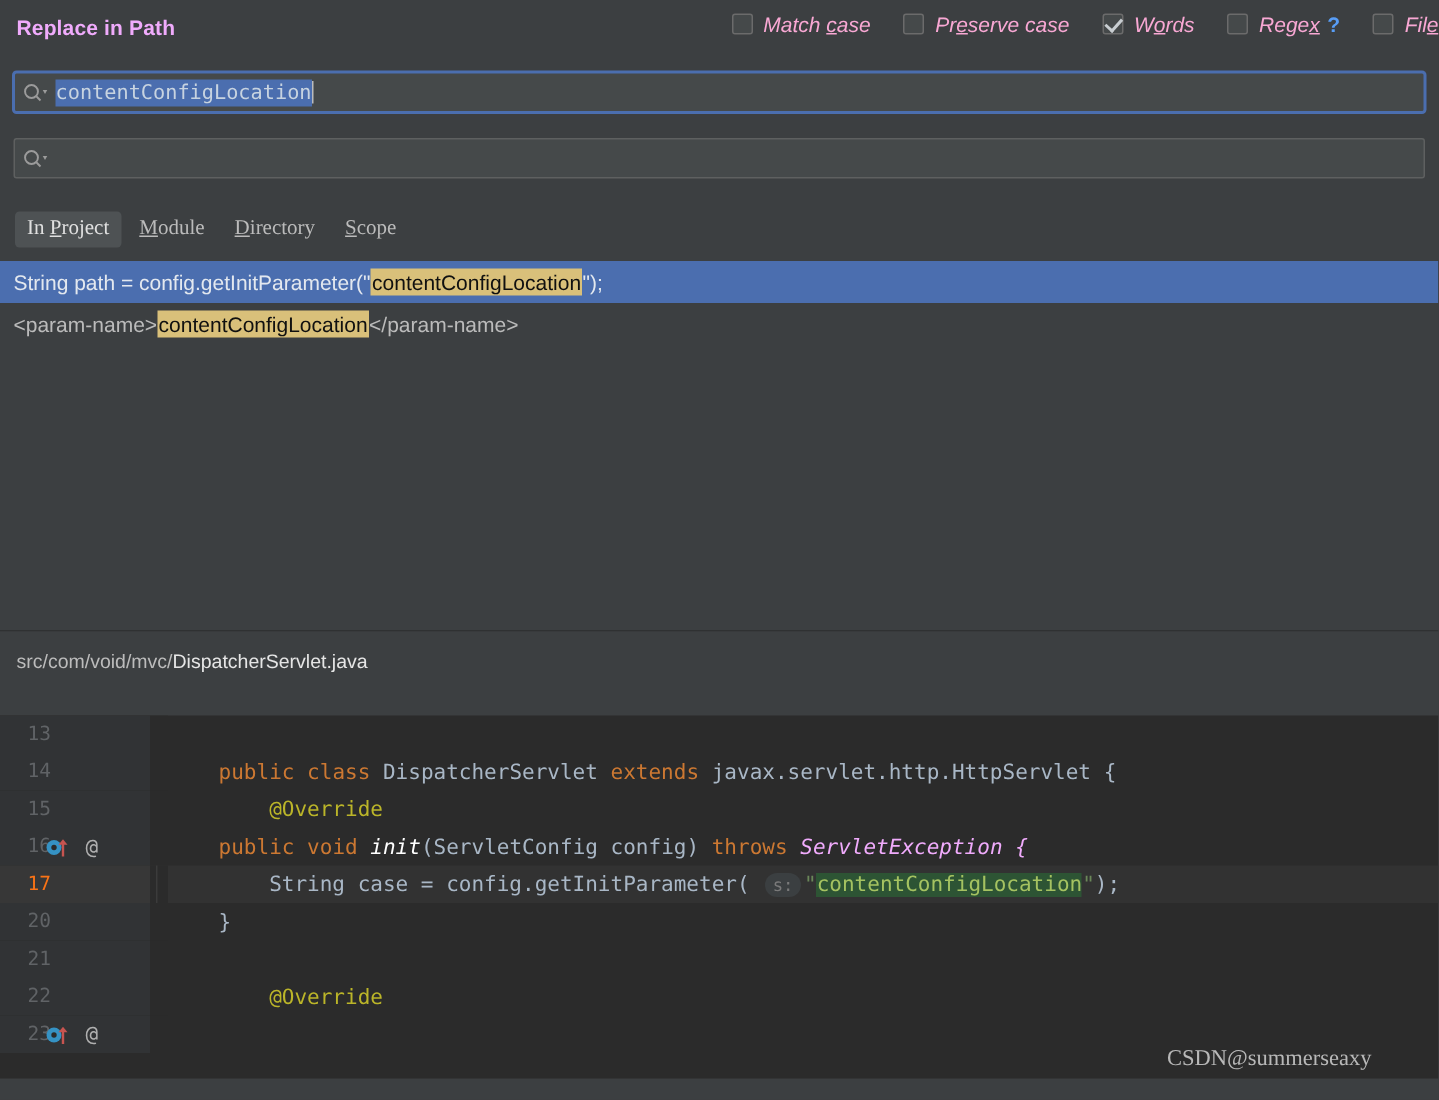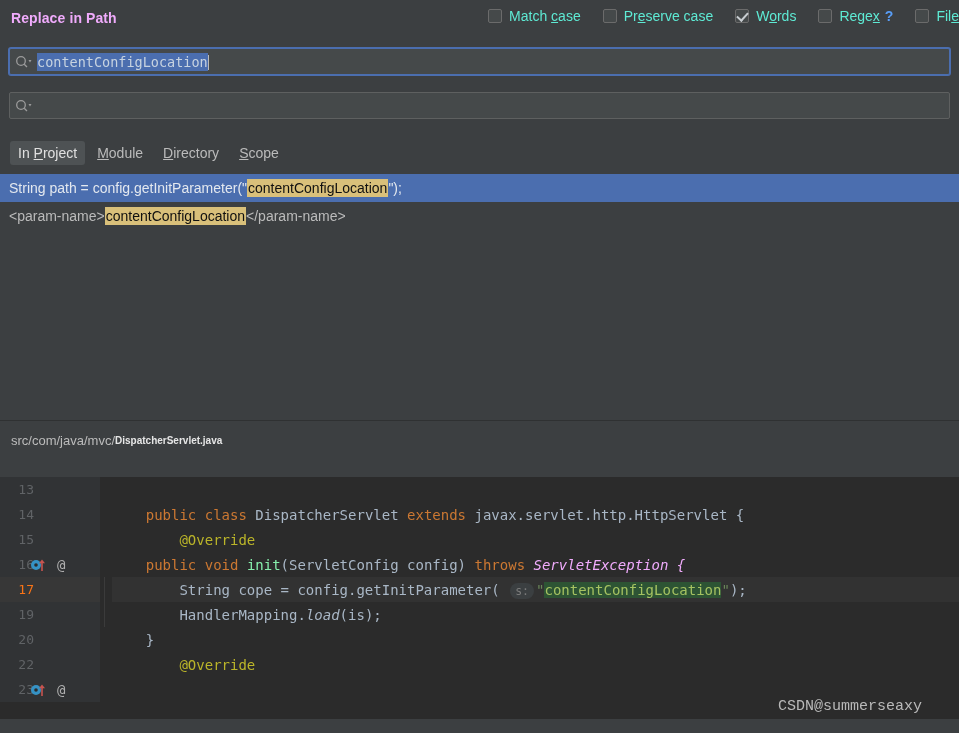--- a/index.html
+++ b/index.html
@@ -29,21 +29,21 @@
     background: #45494a; border-radius: 2px; margin-right: 7px;
     position: relative; flex: none;
   }
   .cbx.on::after {
     content: "";
     position: absolute; left: 3px; top: 0px;
     width: 5px; height: 9px;
     border: solid #c8cdd1; border-width: 0 2px 2px 0;
     transform: rotate(42deg);
   }
-  .opt-label { font-size: 14px; color: #5eead4; white-space: nowrap; }
+  .opt-label { font-size: 14px; color: #f9a8d4; white-space: nowrap; font-style: italic; }
   .opt-label u { text-decoration: underline; }
   .qmark { color: #589df6; font-size: 14px; font-weight: bold; margin-left: 5px; }
 
   
   .field {
     position: absolute; left: 9px; height: 27px;
     background: #45494a; border: 1px solid #5e6060; border-radius: 2px;
     display: flex; align-items: center;
   }
   .field.focus { border-color: #4b6eaf; box-shadow: 0 0 0 1px #4b6eaf; }
@@ -58,21 +58,21 @@
     font-size: 13.5px; color: #a9b7c6; white-space: pre;
     position: relative;
   }
   .sel-text { background: #4b6eaf; color: #c7d3e0; padding: 1px 0; }
   .caret {
     display: inline-block; width: 1px; height: 15px;
     background: #bbbbbb; vertical-align: -3px;
   }
 
   
-  .scopes { position: absolute; left: 10px; top: 141px; display: flex; align-items: center; }
+  .scopes { position: absolute; left: 10px; top: 141px; display: flex; align-items: center; font-family: Liberation Serif, serif; }
   .scope-tab {
     font-size: 14px; color: #bbbbbb; padding: 4px 8px; margin-right: 4px;
     border-radius: 3px; white-space: nowrap;
   }
   .scope-tab.active { background: #4e5254; color: #e0e0e0; }
   .scope-tab u { text-decoration: underline; }
 
   
   .results {
     position: absolute; left: 0; top: 174px; width: 959px; height: 246px;
@@ -89,21 +89,21 @@
   
   .divider {
     position: absolute; left: 0; top: 420px; width: 959px;
     height: 1px; background: #2f3132;
   }
   .pathbar {
     position: absolute; left: 0; top: 421px; width: 959px; height: 39px;
     background: #3c3f41; display: flex; align-items: center; padding-left: 11px;
   }
   .path-dir { font-size: 13px; color: #bcbcbc; }
-  .path-file { font-size: 10px; color: #e6e6e6; font-weight: bold; }
+  .path-file { font-size: 13px; color: #e6e6e6; font-weight: normal; }
 
   
   .editor {
     position: absolute; left: 0; top: 477px; width: 959px; height: 242px;
     background: #2b2b2b; overflow: hidden;
   }
   .eline {
     position: relative; height: 25px; display: flex; align-items: center;
     white-space: pre;
   }
@@ -130,36 +130,36 @@
   }
   .fold.bar::after {
     content: ""; position: absolute; left: 4px; top: 0;
     width: 1px; height: 25px; background: #3b3b3b;
   }
   .code {
     font-family: "DejaVu Sans Mono", monospace; font-size: 14px;
     color: #a9b7c6; white-space: pre; padding-left: 0;
   }
   .kw { color: #cc7832; }
-  .fn { color: #86efac; }
+  .fn { color: #ffffff; font-style: italic; }
   .ann { color: #bbb529; }
   .str { color: #6a8759; }
   .ital { font-style: italic; }
   .dim { color: #f0abfc; font-style: italic; }
   .hint {
     background: #3b3f41; color: #7a7a7a; font-size: 11.5px;
     border-radius: 8px; padding: 1px 5px; margin: 0 2px;
     font-family: "DejaVu Sans Mono", monospace;
   }
   .code-hl { background: #2d5434; color: #a5c261; }
 
   .watermark {
     position: absolute; left: 778px; top: 698px;
     font-size: 15px; color: #d8d8d8; opacity: .82;
-    font-family: Liberation Mono, monospace;
+    font-family: Liberation Serif, serif;
     white-space: nowrap; pointer-events: none;
   }
 </style>
 </head>
 <body>
 
 <div id="app">
 
   <div class="header">
     <div class="dlg-title">Replace in Path</div>
@@ -218,21 +218,21 @@
       <div class="scope-tab"><u>S</u>cope</div>
     </div>
 
   <div class="results" id="results-host">
       <div class="res-row selected"><span>String path = config.getInitParameter("</span><span class="match-hl">contentConfigLocation</span><span>");</span></div>
       <div class="res-row"><span>&lt;param-name&gt;</span><span class="match-hl">contentConfigLocation</span><span>&lt;/param-name&gt;</span></div>
     </div>
 
   <div class="divider"></div>
   <div class="pathbar">
-    <span class="path-dir">src/com/java/mvc/</span>
+    <span class="path-dir">src/com/void/mvc/</span>
       <span class="path-file">DispatcherServlet.java</span>
   </div>
 
   <div class="editor">
 
     <div class="eline">
       <span class="gutter"><span class="lnum">13</span></span>
       <span class="fold"></span>
       <span class="code"></span>
     </div>
@@ -262,36 +262,36 @@
           <span class="at">@</span>
         </span>
       </span>
       <span class="fold"></span>
       <span class="code" id="c16"><span>    </span><span class="kw">public </span><span class="kw">void </span><span class="fn">init</span><span>(ServletConfig config) </span><span class="kw">throws </span><span class="dim">ServletException {</span></span>
     </div>
 
     <div class="eline current">
       <span class="gutter"><span class="lnum">17</span></span>
       <span class="fold bar"></span>
-      <span class="code" id="c17"><span>        String cope = config.getInitParameter( </span><span class="hint">s:</span><span class="str">"</span><span class="code-hl">contentConfigLocation</span><span class="str">"</span><span>);</span></span>
-    </div>
-
-
-    <div class="eline">
-      <span class="gutter"><span class="lnum">19</span></span>
-      <span class="fold bar"></span>
-      <span class="code" id="c19"><span>        HandlerMapping.</span><span class="ital">load</span><span>(is);</span></span>
-    </div>
+      <span class="code" id="c17"><span>        String case = config.getInitParameter( </span><span class="hint">s:</span><span class="str">"</span><span class="code-hl">contentConfigLocation</span><span class="str">"</span><span>);</span></span>
+    </div>
+
+
 
     <div class="eline">
       <span class="gutter"><span class="lnum">20</span></span>
       <span class="fold"></span>
       <span class="code" id="c20">    }</span>
     </div>
 
+    <div class="eline">
+      <span class="gutter"><span class="lnum">21</span></span>
+      <span class="fold"></span>
+      <span class="code"></span>
+    </div>
 
     <div class="eline">
       <span class="gutter"><span class="lnum">22</span></span>
       <span class="fold"></span>
       <span class="code ann" id="c22">        @Override</span>
     </div>
 
     <div class="eline">
       <span class="gutter">
         <span class="lnum">23</span>

